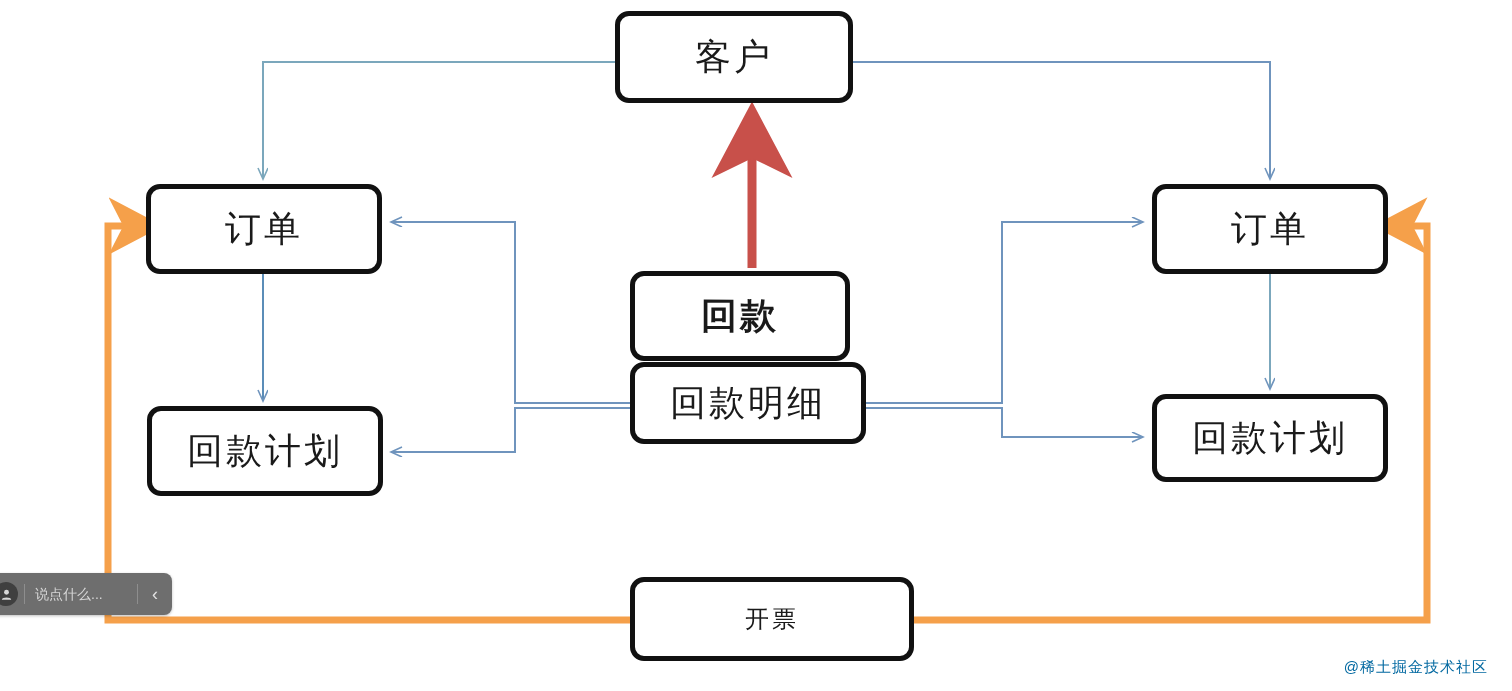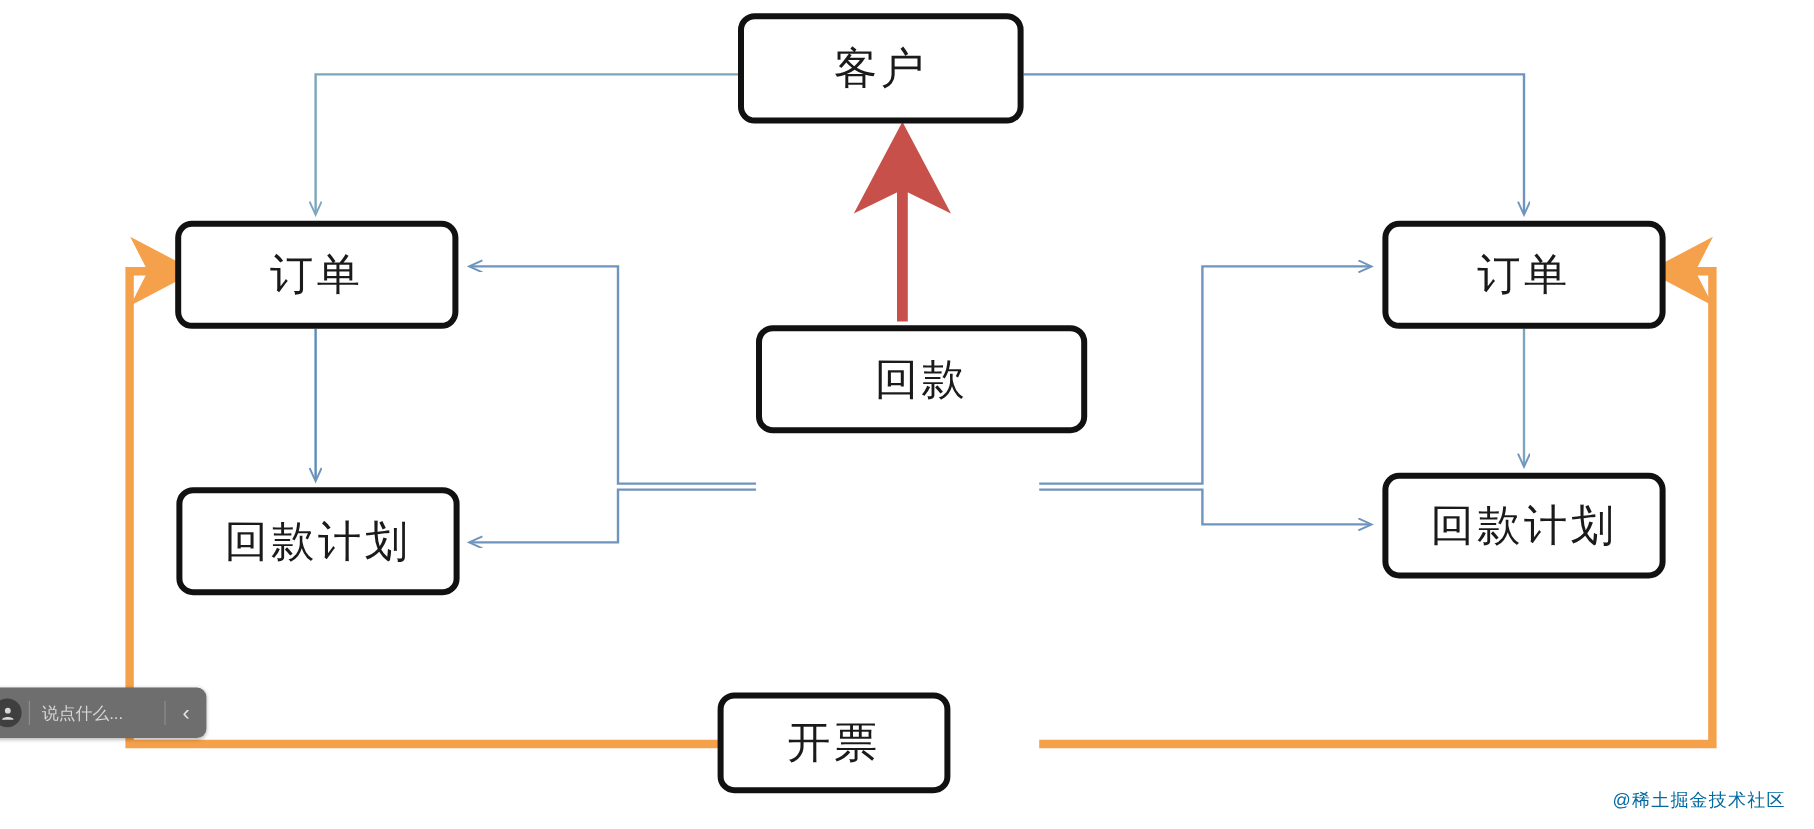--- a/index.html
+++ b/index.html
@@ -47,25 +47,25 @@
 
   .node-label {
     white-space: nowrap;
     line-height: 1;
   }
 
   
   #node-customer   { left: 615px;  top: 11px;  width: 238px; height: 92px;  font-size: 36px; }
   #node-order-left { left: 146px;  top: 184px; width: 236px; height: 90px;  font-size: 36px; }
   #node-plan-left  { left: 147px;  top: 406px; width: 236px; height: 90px;  font-size: 36px; }
-  #node-payment    { left: 630px;  top: 271px; width: 276px; height: 90px;  font-size: 36px; }
+  #node-payment    { left: 630px;  top: 271px; width: 220px; height: 90px;  font-size: 36px; font-weight: bold; }
   #node-payment-detail { left: 630px; top: 362px; width: 236px; height: 82px; font-size: 36px; }
   #node-order-right{ left: 1152px; top: 184px; width: 236px; height: 90px;  font-size: 36px; }
   #node-plan-right { left: 1152px; top: 394px; width: 236px; height: 88px;  font-size: 36px; }
-  #node-invoice    { left: 598px;  top: 577px; width: 194px; height: 84px;  font-size: 36px; }
+  #node-invoice    { left: 630px;  top: 577px; width: 284px; height: 84px;  font-size: 24px; }
 
   
   #comment-bar {
     position: absolute;
     left: -16px;
     top: 573px;
     height: 42px;
     display: flex;
     align-items: center;
     background: #6e6e6e;
@@ -202,20 +202,23 @@
   </div>
 
   <div class="node" id="node-plan-left">
     <span class="node-label">回款计划</span>
   </div>
 
   <div class="node" id="node-payment">
     <span class="node-label">回款</span>
   </div>
 
+  <div class="node" id="node-payment-detail">
+    <span class="node-label">回款明细</span>
+  </div>
 
   <div class="node" id="node-order-right">
     <span class="node-label">订单</span>
   </div>
 
   <div class="node" id="node-plan-right">
     <span class="node-label">回款计划</span>
   </div>
 
   <div class="node" id="node-invoice">

